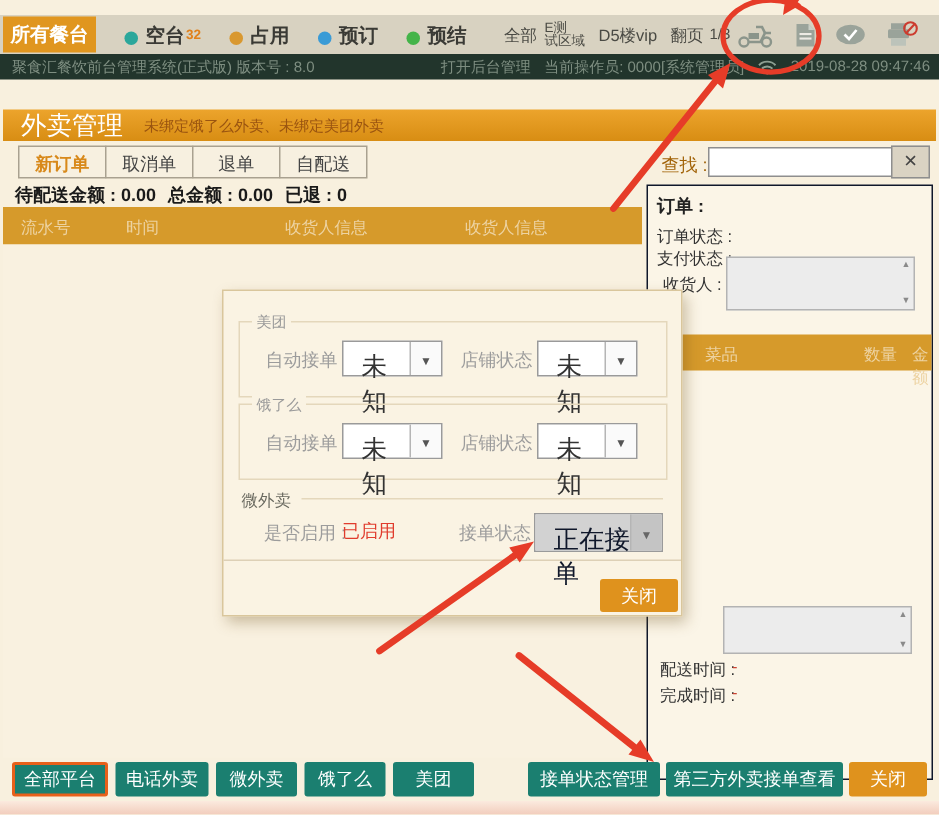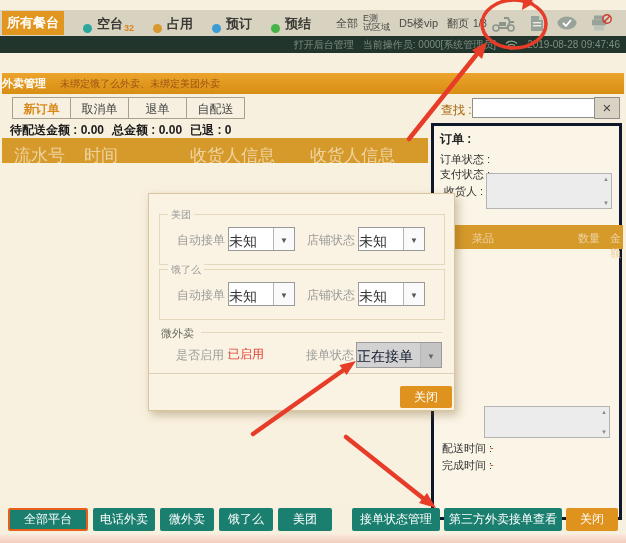--- a/index.html
+++ b/index.html
@@ -7,71 +7,71 @@
     width:626px;height:543px;position:relative;overflow:hidden;
     background:#f8f0de;
     font-family:"Liberation Sans","DejaVu Sans",sans-serif;
     -webkit-font-smoothing:antialiased;
   }
   .abs{position:absolute}
   
   .topbar{top:10px;left:0;right:0;height:26px;background:#d8d2c1;display:flex;align-items:center}
   .home-tab{margin-left:2px;width:62px;height:24px;line-height:24px;text-align:center;
     background:#e0961f;color:#fff;font-weight:bold;font-size:13px;cursor:pointer}
-  .status-item{display:flex;align-items:flex-end;margin-left:19px;cursor:pointer}
+  .status-item{display:flex;align-items:center;margin-left:19px;cursor:pointer}
   .status-dot{width:9px;height:9px;border-radius:50%;margin:5px 5px 0 0}
   .status-label{font-size:13px;font-weight:bold;color:#3a3a35;line-height:19px}
   .status-count{font-size:9px;color:#e0811c;font-weight:bold;margin:-1px 0 0 1px}
   .tb-text{font-size:11px;color:#4a4a44}
   .zone{font-size:9px;line-height:9px;color:#4a4a44}
   .icon-row{display:flex;align-items:center;gap:13px}
   .icon-btn{cursor:pointer;display:inline-flex;align-items:center}
   
   .statusbar{top:36px;left:0;right:0;height:17px;background:#22352c;display:flex;align-items:center;font-size:10px;color:#7e8e81}
   .statusbar .left{margin-left:8px}
   .statusbar .right{position:absolute;right:6px;display:flex;align-items:center;gap:9px}
   .sb-link{cursor:pointer}
   
   .mgmt-header{top:73px;left:2px;right:2px;height:21px;background:linear-gradient(180deg,#eca42c,#d88d13);
     display:flex;align-items:center}
-  .mgmt-title{color:#fff;font-weight:bold;font-size:11px;margin-left:0}
+  .mgmt-title{color:#fff;font-weight:normal;font-size:17px;margin-left:12px}
   .mgmt-sub{color:#9a5410;font-size:10px;margin-left:14px}
   
   .tabs{top:97px;left:12px;display:flex}
   .tab-btn{width:59px;height:22px;line-height:22px;text-align:center;font-size:12px;color:#444;
     background:#f7f0e0;border:1px solid #a9a190;margin-right:-1px;cursor:pointer;box-sizing:border-box}
   .tab-btn.first{color:#d8891a;font-weight:bold}
   .search-label{top:102px;left:441px;font-size:12px;color:#a16207}
   .search-input{top:98px;left:472px;width:118px;height:18px;border:1px solid #8e8e8e;background:#fff;font-size:12px;padding:0 3px}
   .x-btn{top:97px;left:594px;width:26px;height:22px;background:#dad3c3;border:1px solid #8e8e8e;
     font-size:15px;color:#444;text-align:center;line-height:20px;cursor:pointer;box-sizing:border-box}
   
   .stats{top:122px;left:10px;font-size:12px;font-weight:bold;color:#1a1a1a;display:flex;gap:8px}
   
   .tbl-header{top:138px;left:2px;width:426px;height:25px;background:#d69a2b}
-  .tbl-header span{position:absolute;top:6px;font-size:17px;color:#edd3a2}
+  .tbl-header span{position:absolute;top:6px;font-size:11px;color:#edd3a2}
   .tbl-body{top:163px;left:2px;width:426px;height:342px;background:#f9f1e0}
   
-  .order-panel{left:431px;top:123px;width:191px;height:397px;background:#fbf5e7;border:3px solid #0f172a;box-sizing:border-box}
+  .order-panel{left:431px;top:123px;width:191px;height:397px;background:#fbf5e7;border:1px solid #0f172a;box-sizing:border-box}
   .op-title{position:absolute;left:6px;top:5px;font-size:12px;font-weight:bold;color:#222}
   .op-lbl{position:absolute;font-size:11px;color:#333}
   .gray-box{position:absolute;background:#ececec;border:1px solid #b3b3b3;box-sizing:border-box}
   .scroll-arrow{position:absolute;right:2px;font-size:6px;color:#8a8a8a;cursor:pointer;line-height:6px}
   .dish-header{position:absolute;left:0;top:99px;width:189px;height:24px;background:#d69a2b}
   .dish-header span{position:absolute;top:6px;font-size:11px;color:#edd3a2}
   .red-dash{color:#cc4433}
   
   .modal{left:148px;top:193px;width:307px;height:218px;background:#faf3e3;z-index:10;
     box-shadow:3px 4px 9px rgba(110,80,30,.35);border:1px solid #d9c69c;box-sizing:border-box}
   .modal-header{height:20px;background:#df921d;color:#fff;font-weight:bold;font-size:12px;line-height:20px;padding-left:8px}
   .fieldset{position:absolute;left:10px;width:284px;height:49px;border:1px solid #e4d7bb}
   .legend{position:absolute;top:-7px;left:8px;background:#faf3e3;padding:0 3px;font-size:10px;color:#9a9a9a}
   .f-lbl{position:absolute;font-size:12px;color:#9c9c9c}
   .dd{position:absolute;display:flex;height:24px;border:1px solid #9a9a9a;background:#fff;box-sizing:border-box;cursor:pointer}
-  .dd .val{flex:1;font-size:14px;color:#333;padding:5px 0 0 0}
+  .dd .val{flex:1;font-size:17px;color:#333;padding:5px 0 0 12px}
   .dd .arr{width:20px;border-left:1px solid #b5b5b5;background:#fafafa;color:#555;font-size:8px;text-align:center;padding-top:8px}
   .dd.gray{border-color:#9a9a9a}
   .dd.gray .val{background:#d2d2d2;color:#0f172a}
   .dd.gray .arr{background:#c4c4c4;color:#666}
   .sec-label{position:absolute;left:12px;font-size:11px;color:#6a6a60}
   .sec-line{position:absolute;height:1px;background:#e4d7bb}
   .divider{position:absolute;left:0;right:0;height:1px;background:#ddd0b6}
   .modal-close{position:absolute;left:251px;top:192px;width:52px;height:22px;background:#df921d;color:#fff;
     font-size:12px;text-align:center;line-height:22px;border-radius:2px;cursor:pointer}
   .red-text{color:#e03c2d;font-weight:normal;font-size:12px}
@@ -157,20 +157,21 @@
     <span class="icon-btn">
       <svg width="15" height="15" viewBox="0 0 16 16">
         <path d="M13.5 8a5.5 5.5 0 1 1-2.2-4.4" fill="none" stroke="#8b958b" stroke-width="1.8"></path>
         <path d="M10.5 0.5l1.6 4.1-4.3 0.6z" fill="#8b958b"></path>
       </svg>
     </span>
   </div>
 </div>
 
 <div class="abs statusbar">
+  <span class="left">聚食汇餐饮前台管理系统(正式版) 版本号 : 8.0</span>
   <span class="right">
     <span class="sb-link">打开后台管理</span>
     <span>当前操作员: 0000[系统管理员]</span>
     <span style="display:inline-flex">
       <svg width="13" height="10" viewBox="0 0 13 10">
         <path d="M1 3.5a7.5 7.5 0 0 1 11 0" fill="none" stroke="#8da092" stroke-width="1.3"></path>
         <path d="M3 5.8a4.8 4.8 0 0 1 7 0" fill="none" stroke="#8da092" stroke-width="1.3"></path>
         <circle cx="6.5" cy="8.5" r="1.2" fill="#8da092"></circle>
       </svg>
     </span>
@@ -273,21 +274,21 @@
     <span class="val">正在接单</span>
     <span class="arr" style="padding-top:9px">▼</span>
   </div>
 
   <div class="divider" style="top:179px"></div>
   <div class="modal-close">关闭</div>
 </div>
 
 <div class="abs bottombar">
   <div class="plat-group">
-    <div class="teal-btn plat-sel" style="width:80px">全部平台</div>
+    <div class="teal-btn plat-sel" style="width:64px">全部平台</div>
     <div class="teal-btn" style="width:62px">电话外卖</div>
     <div class="teal-btn" style="width:54px">微外卖</div>
     <div class="teal-btn" style="width:54px">饿了么</div>
     <div class="teal-btn" style="width:54px">美团</div>
   </div>
   <div class="right-group">
     <div class="teal-btn" style="width:88px">接单状态管理</div>
     <div class="teal-btn" style="width:118px">第三方外卖接单查看</div>
     <div class="orange-btn" style="width:52px">关闭</div>
   </div>

